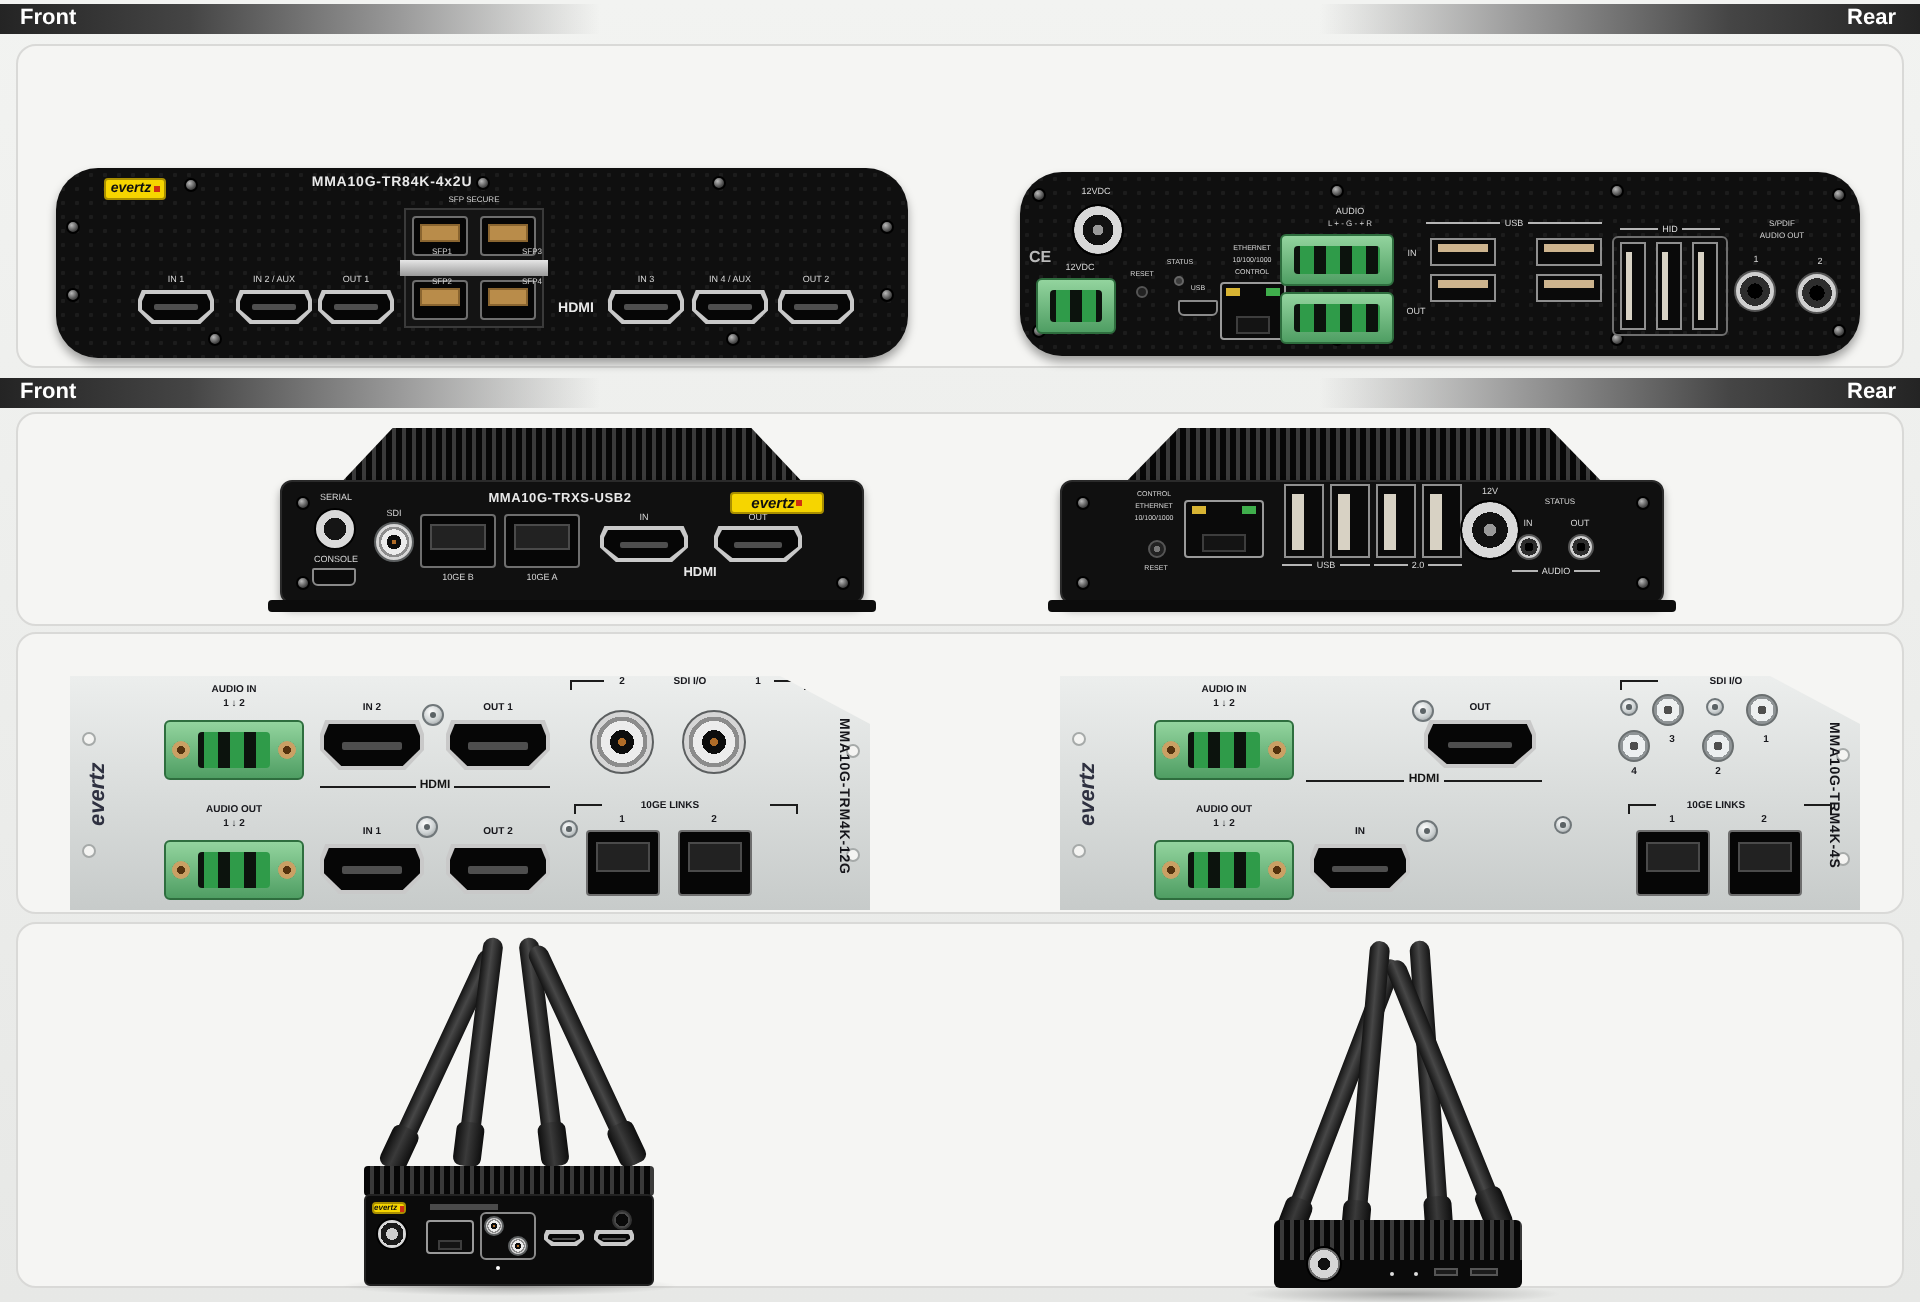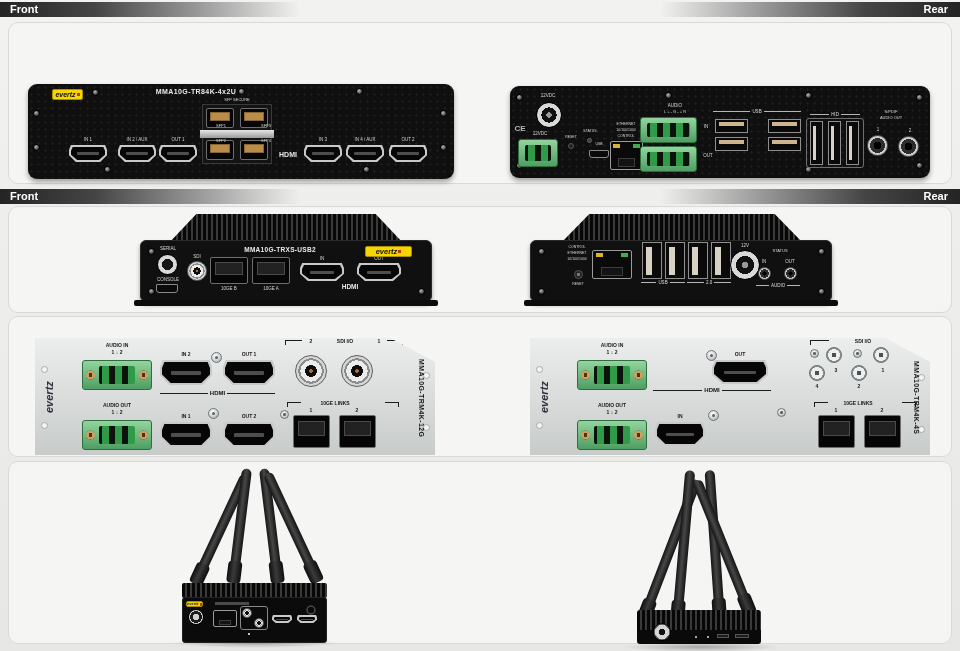--- a/index.html
+++ b/index.html
@@ -3,21 +3,21 @@
 <meta charset="utf-8">
 <style>
 *{margin:0;padding:0;box-sizing:border-box}
 html,body{width:960px;height:651px}
 body{background:#f0f1ef;font-family:"Liberation Sans",sans-serif;position:relative;overflow:hidden}
 .stage{position:absolute;inset:0;background:linear-gradient(180deg,#f2f3f1,#e7e8e6)}
 .panel{position:absolute;left:8px;width:944px;background:#f5f5f3;border:1px solid #d9d9d7;border-radius:10px}
 .bar{position:absolute;height:15px;width:310px;color:#fff;font-size:11px;font-weight:bold;line-height:15px}
 .bar.l{left:0;padding-left:10px;background:linear-gradient(to right,#242424 0,#454545 95px,#9a9a9a 200px,rgba(240,240,238,0) 300px)}
 .bar.r{right:0;text-align:right;padding-right:12px;background:linear-gradient(to left,#242424 0,#454545 95px,#9a9a9a 200px,rgba(240,240,238,0) 300px)}
-.dev{position:absolute;background:#0f0f0f;border-radius:9px;box-shadow:0 3px 5px rgba(0,0,0,.35);background-image:radial-gradient(#1c1c1c 1px,transparent 1.2px);background-size:7px 7px}
+.dev{position:absolute;background:#0f0f0f;border-radius:21px;box-shadow:0 3px 5px rgba(0,0,0,.35);background-image:radial-gradient(#1c1c1c 1px,transparent 1.2px);background-size:7px 7px}
 .grp{position:absolute}
 .tl{position:absolute;transform:translateX(-50%);white-space:nowrap;text-align:center;color:#d6d6d6;font-size:4.5px;line-height:1.15}
 .tb{position:absolute;transform:translateX(-50%);white-space:nowrap;color:#e9e9e9;font-weight:bold}
 .tk{position:absolute;transform:translateX(-50%);white-space:nowrap;text-align:center;color:#17171c;font-weight:bold;font-size:5px;line-height:1.2}
 .lnk{position:absolute;background:#1c1c1c}
 .wbk{position:absolute;display:flex;align-items:center;gap:2px;color:#ddd;font-size:4.5px}
 .wbk::before,.wbk::after{content:"";flex:1;height:1px;background:#b5b5b5}
 .hbk{position:absolute;display:flex;align-items:center;gap:2px;color:#141414;font-weight:bold;font-size:6px}
 .hbk::before,.hbk::after{content:"";flex:1;height:1px;background:#1c1c1c}
 .hdmi{position:absolute;background:#c9c9c9;clip-path:polygon(5% 0,95% 0,100% 28%,100% 60%,82% 100%,18% 100%,0 60%,0 28%)}

